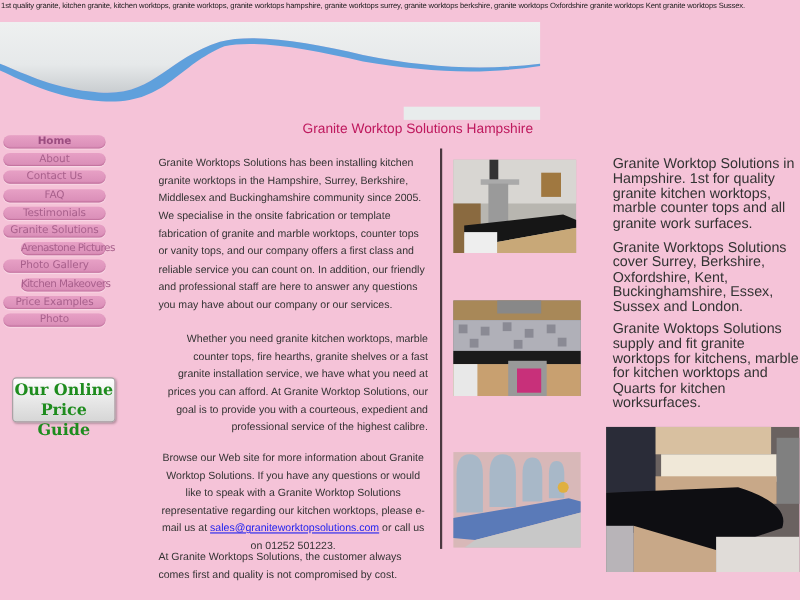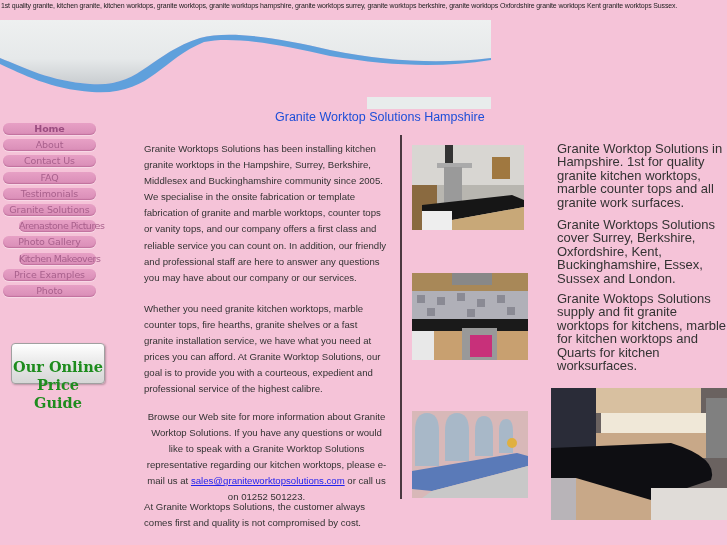--- a/index.html
+++ b/index.html
@@ -13,41 +13,41 @@
     position:absolute; left:1px; top:1px; width:724px;
     font-size:7px; line-height:10px; color:#222; letter-spacing:-0.15px;
   }
   .banner { position:absolute; left:0; top:20px; width:492px; height:80px; }
   .title-bar-box {
     position:absolute; left:367px; top:97px; width:124px; height:12px;
     background:#e8ecec;
   }
   .page-title {
     position:absolute; left:275px; top:110px;
-    font-size:12.5px; color:#1d4ed8; white-space:nowrap;text-align:right;
+    font-size:12.5px; color:#be185d; white-space:nowrap;text-align:right;
   }
   .nav { position:absolute; left:3px; top:123px; width:93px; }
   .nav-item {
     display:block; height:12px; margin-bottom:4.2px;
     border-radius:7px;
     background:linear-gradient(#e7a0c5, #d98db7);
     box-shadow: inset 0 -1px 1px rgba(150,60,110,0.35), 0 1px 1px rgba(255,255,255,0.4);
     text-align:center; font-size:9.5px; line-height:12px;
     color:#a8608c; font-family:"DejaVu Sans", sans-serif;
     text-decoration:none; white-space:nowrap; overflow:visible; letter-spacing:-0.1px;
   }
   .nav-item.active { font-weight:bold; color:#9b4d80; }
   .nav-item.wide { letter-spacing:-0.5px;margin-left:16px; }
   .price-guide {
     position:absolute; left:11px; top:343px; width:94px; height:41px;
     border:1px solid #a0a0a0; border-radius:4px;
     background:linear-gradient(#ffffff, #e8e8e8 50%, #d6d6d6);
     box-shadow:1px 1px 2px rgba(0,0,0,0.25);
     text-align:center; font-family:"DejaVu Serif", serif; font-weight:bold;
-    color:#1e8c1e; font-size:14.5px; line-height:18px; padding-top:14px; box-sizing:border-box;
+    color:#1e8c1e; font-size:14.5px; line-height:18px; padding-top:2px; box-sizing:border-box;
   }
   .price-guide span { display:block; }
   .main-text {
     position:absolute; left:144px; width:245px;
     font-size:9.6px; line-height:16.1px; color:#333;
   }
   .main-text a { color:#2222ee; text-decoration:underline; }
   .divider {
     position:absolute; left:400px; top:135px; width:2px; height:364px;
     background:#4a3840;
@@ -91,21 +91,21 @@
   <a class="nav-item">Price Examples</a>
   <a class="nav-item">Photo</a>
 </nav>
 
 <div class="price-guide">
   <span>Our Online</span>
   <span>Price Guide</span>
 </div>
 
 <div class="main-text" style="top:141px;">Granite Worktops Solutions has been installing kitchen granite worktops in the Hampshire, Surrey, Berkshire, Middlesex and Buckinghamshire community since 2005. We specialise in the onsite fabrication or template fabrication of granite and marble worktops, counter tops or vanity tops, and our company offers a first class and reliable service you can count on. In addition, our friendly and professional staff are here to answer any questions you may have about our company or our services.</div>
-<div class="main-text" style="top:301px;">Whether you need granite kitchen worktops, marble counter tops, fire hearths, granite shelves or a fast granite installation service, we have what you need at prices you can afford. At Granite Worktop Solutions, our goal is to provide you with a courteous, expedient and professional service of the highest calibre.</div>
+<div class="main-text" style="top:301px;text-align:right;">Whether you need granite kitchen worktops, marble counter tops, fire hearths, granite shelves or a fast granite installation service, we have what you need at prices you can afford. At Granite Worktop Solutions, our goal is to provide you with a courteous, expedient and professional service of the highest calibre.</div>
 <div class="main-text" style="top:409px;text-align:center;">
   <span>Browse our Web site for more information about Granite Worktop Solutions. If you have any questions or would like to speak with a Granite Worktop Solutions representative regarding our kitchen worktops, please e-mail us at </span><a>sales@graniteworktopsolutions.com</a><span> or call us on 01252 501223.</span>
 </div>
 <div class="main-text" style="top:499px;">At Granite Worktops Solutions, the customer always comes first and quality is not compromised by cost.</div>
 
 <div class="divider"></div>
 
 <svg class="photo" style="left:412px;top:145px;width:112px;height:85px;" viewBox="0 0 112 85">
   <rect width="112" height="85" fill="#b8b6b0"></rect>
   <rect x="0" y="0" width="112" height="40" fill="#d8d6d2"></rect>

